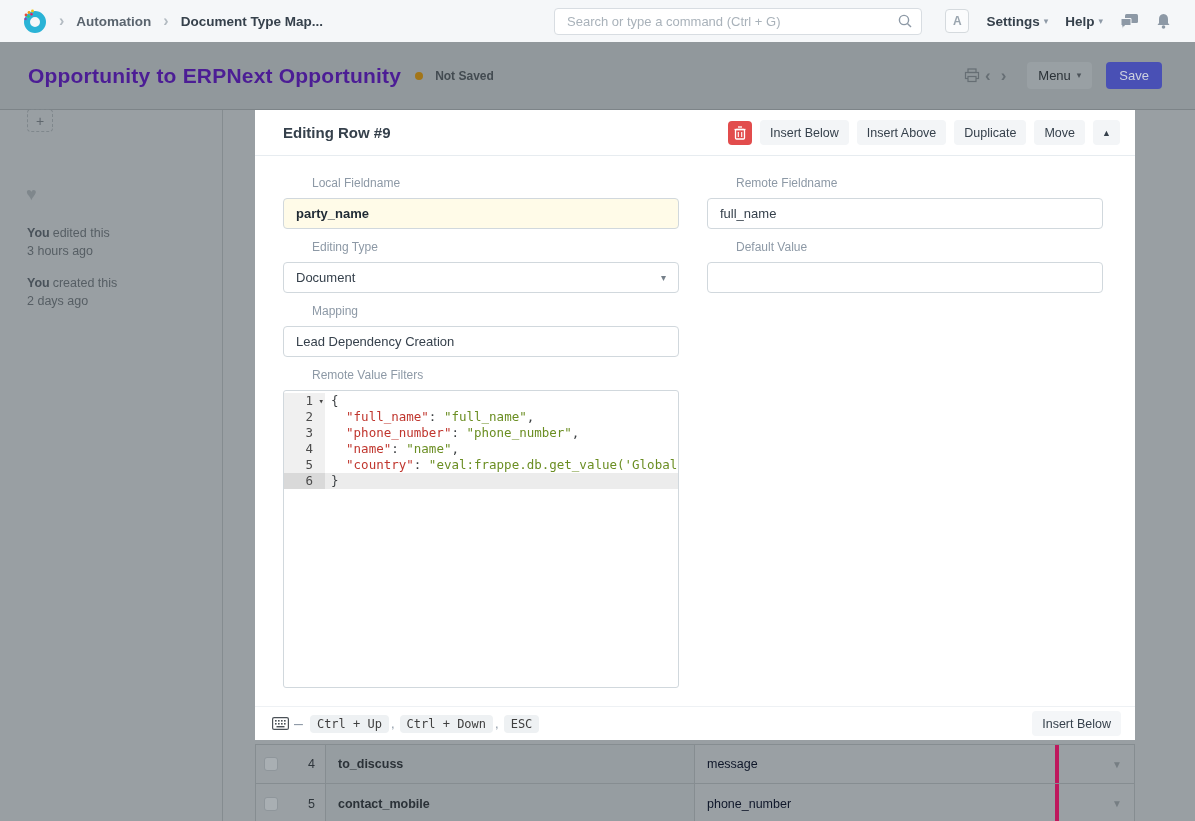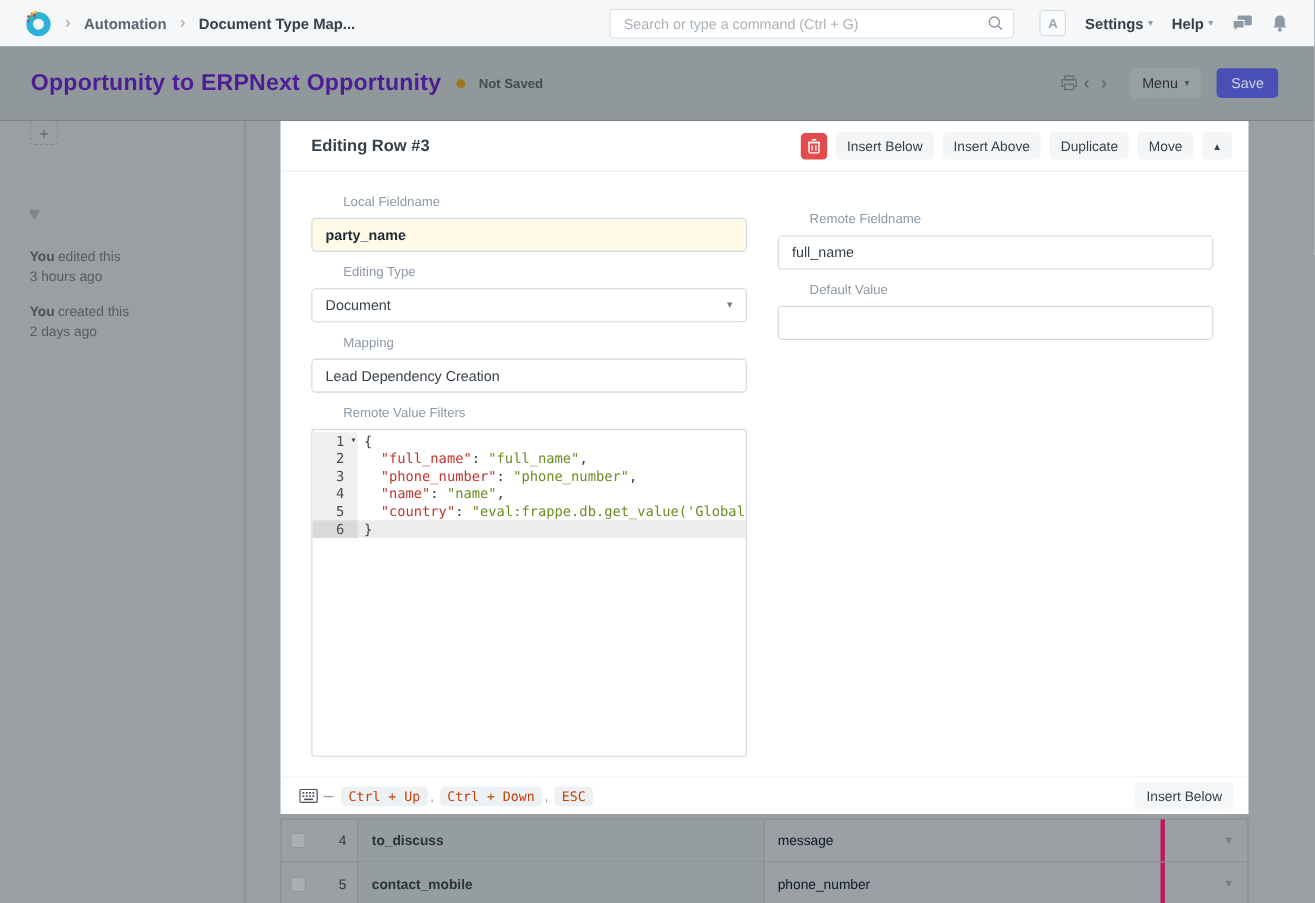--- a/index.html
+++ b/index.html
@@ -59,21 +59,21 @@
   .panel-header { height:46px; flex:none; border-bottom:1px solid #e7ecf0; display:flex;
     align-items:center; padding:0 15px 0 28px; }
   .panel-title { font-size:15px; font-weight:600; color:#36414c; flex:1; }
   .btn-sm { height:25px; background:#f3f5f7; border:none; border-radius:4px; padding:0 10px;
     font-size:12.5px; color:#36414c; margin-left:8px; font-family:inherit; }
   .btn-trash { width:24px; height:24px; background:#e24c4c; border:none; border-radius:4px;
     display:flex; align-items:center; justify-content:center; margin-left:8px; }
   .btn-collapse { width:27px; display:flex; align-items:center; justify-content:center;
     padding:0; color:#36414c; font-size:9px; }
   .panel-body { position:relative; flex:1; padding:20px 28px 0; }
-  .col-right { position:absolute; left:452px; top:36px; width:396px; }
+  .col-right { position:absolute; left:452px; top:20px; width:396px; }
   .col-left { width:396px; }
   .field { margin-bottom:11px; }
   .field label { display:block; font-size:12px; color:#8d99a6; margin-bottom:8px;margin-left:29px; }
   .field input, .field .selectbox { width:100%; height:31px; border:1px solid #d1d8dd;
     border-radius:4px; background:#fff; padding:0 12px; font-size:13px; color:#36414c;
     outline:none; font-family:inherit; }
   .field input.highlight { background:#fffbe8; font-weight:bold; color:#1f2933; }
   .selectbox { display:flex; align-items:center; justify-content:space-between; }
   .selectbox .caret { color:#76808a; font-size:10px; }
 
@@ -91,21 +91,21 @@
   .seg-k { color:#c0362e; }
   .seg-v { color:#6b8e23; }
   .seg-p { color:#3c4043; }
 
   
   .panel-footer { height:34px; flex:none; border-top:1px solid #eef1f4; display:flex;
     align-items:center; padding:0 14px 0 17px; }
   .kb-ico { color:#4b5157; display:flex; align-items:center; }
   .dash { color:#8d99a6; margin:0 7px 0 5px; }
   .shortcuts { display:flex; align-items:center; }
-  .shortcuts kbd { background:#eef1f3; color:#c2410c; border-radius:4px; padding:2px 7px;
+  .shortcuts kbd { background:#eef1f3; color:#404040; border-radius:4px; padding:2px 7px;
     font-family:"DejaVu Sans Mono","Liberation Mono",monospace; font-size:12px; }
   .shortcuts .comma { color:#8d99a6; margin:0 5px 0 2px; font-size:13px; }
   .panel-footer .btn-sm { margin-left:auto; background:#f4f6f8; }
 
   
   .grid { position:absolute; left:255px; top:744px; width:880px; }
   .grow { display:flex; height:40px; background:#9aa0a4; border:1px solid #868d91;
     border-top:none; font-size:12.5px; align-items:stretch; }
   .grow:first-child { border-top:1px solid #868d91; }
   .c-cb { width:30px; display:flex; align-items:center; justify-content:center; }
@@ -201,21 +201,21 @@
       <div>3 hours ago</div>
     </div>
     <div class="item">
       <div><b>You</b><span>created this</span></div>
       <div>2 days ago</div>
     </div>
   </div>
 
   <div class="panel">
     <div class="panel-header">
-      <span class="panel-title">Editing Row #3</span>
+      <span class="panel-title">Editing Row #9</span>
       <button class="btn-trash">
         <svg width="12" height="14" viewBox="0 0 12 14">
           <rect x="1.5" y="3.5" width="9" height="9.5" rx="1" fill="none" stroke="#fff" stroke-width="1.3"></rect>
           <line x1="0.5" y1="3.5" x2="11.5" y2="3.5" stroke="#fff" stroke-width="1.3"></line>
           <line x1="4" y1="1" x2="8" y2="1" stroke="#fff" stroke-width="1.3"></line>
           <line x1="4.3" y1="6" x2="4.3" y2="11" stroke="#fff" stroke-width="1.1"></line>
           <line x1="7.7" y1="6" x2="7.7" y2="11" stroke="#fff" stroke-width="1.1"></line>
         </svg>
       </button>
       <button class="btn-sm">Insert Below</button>

